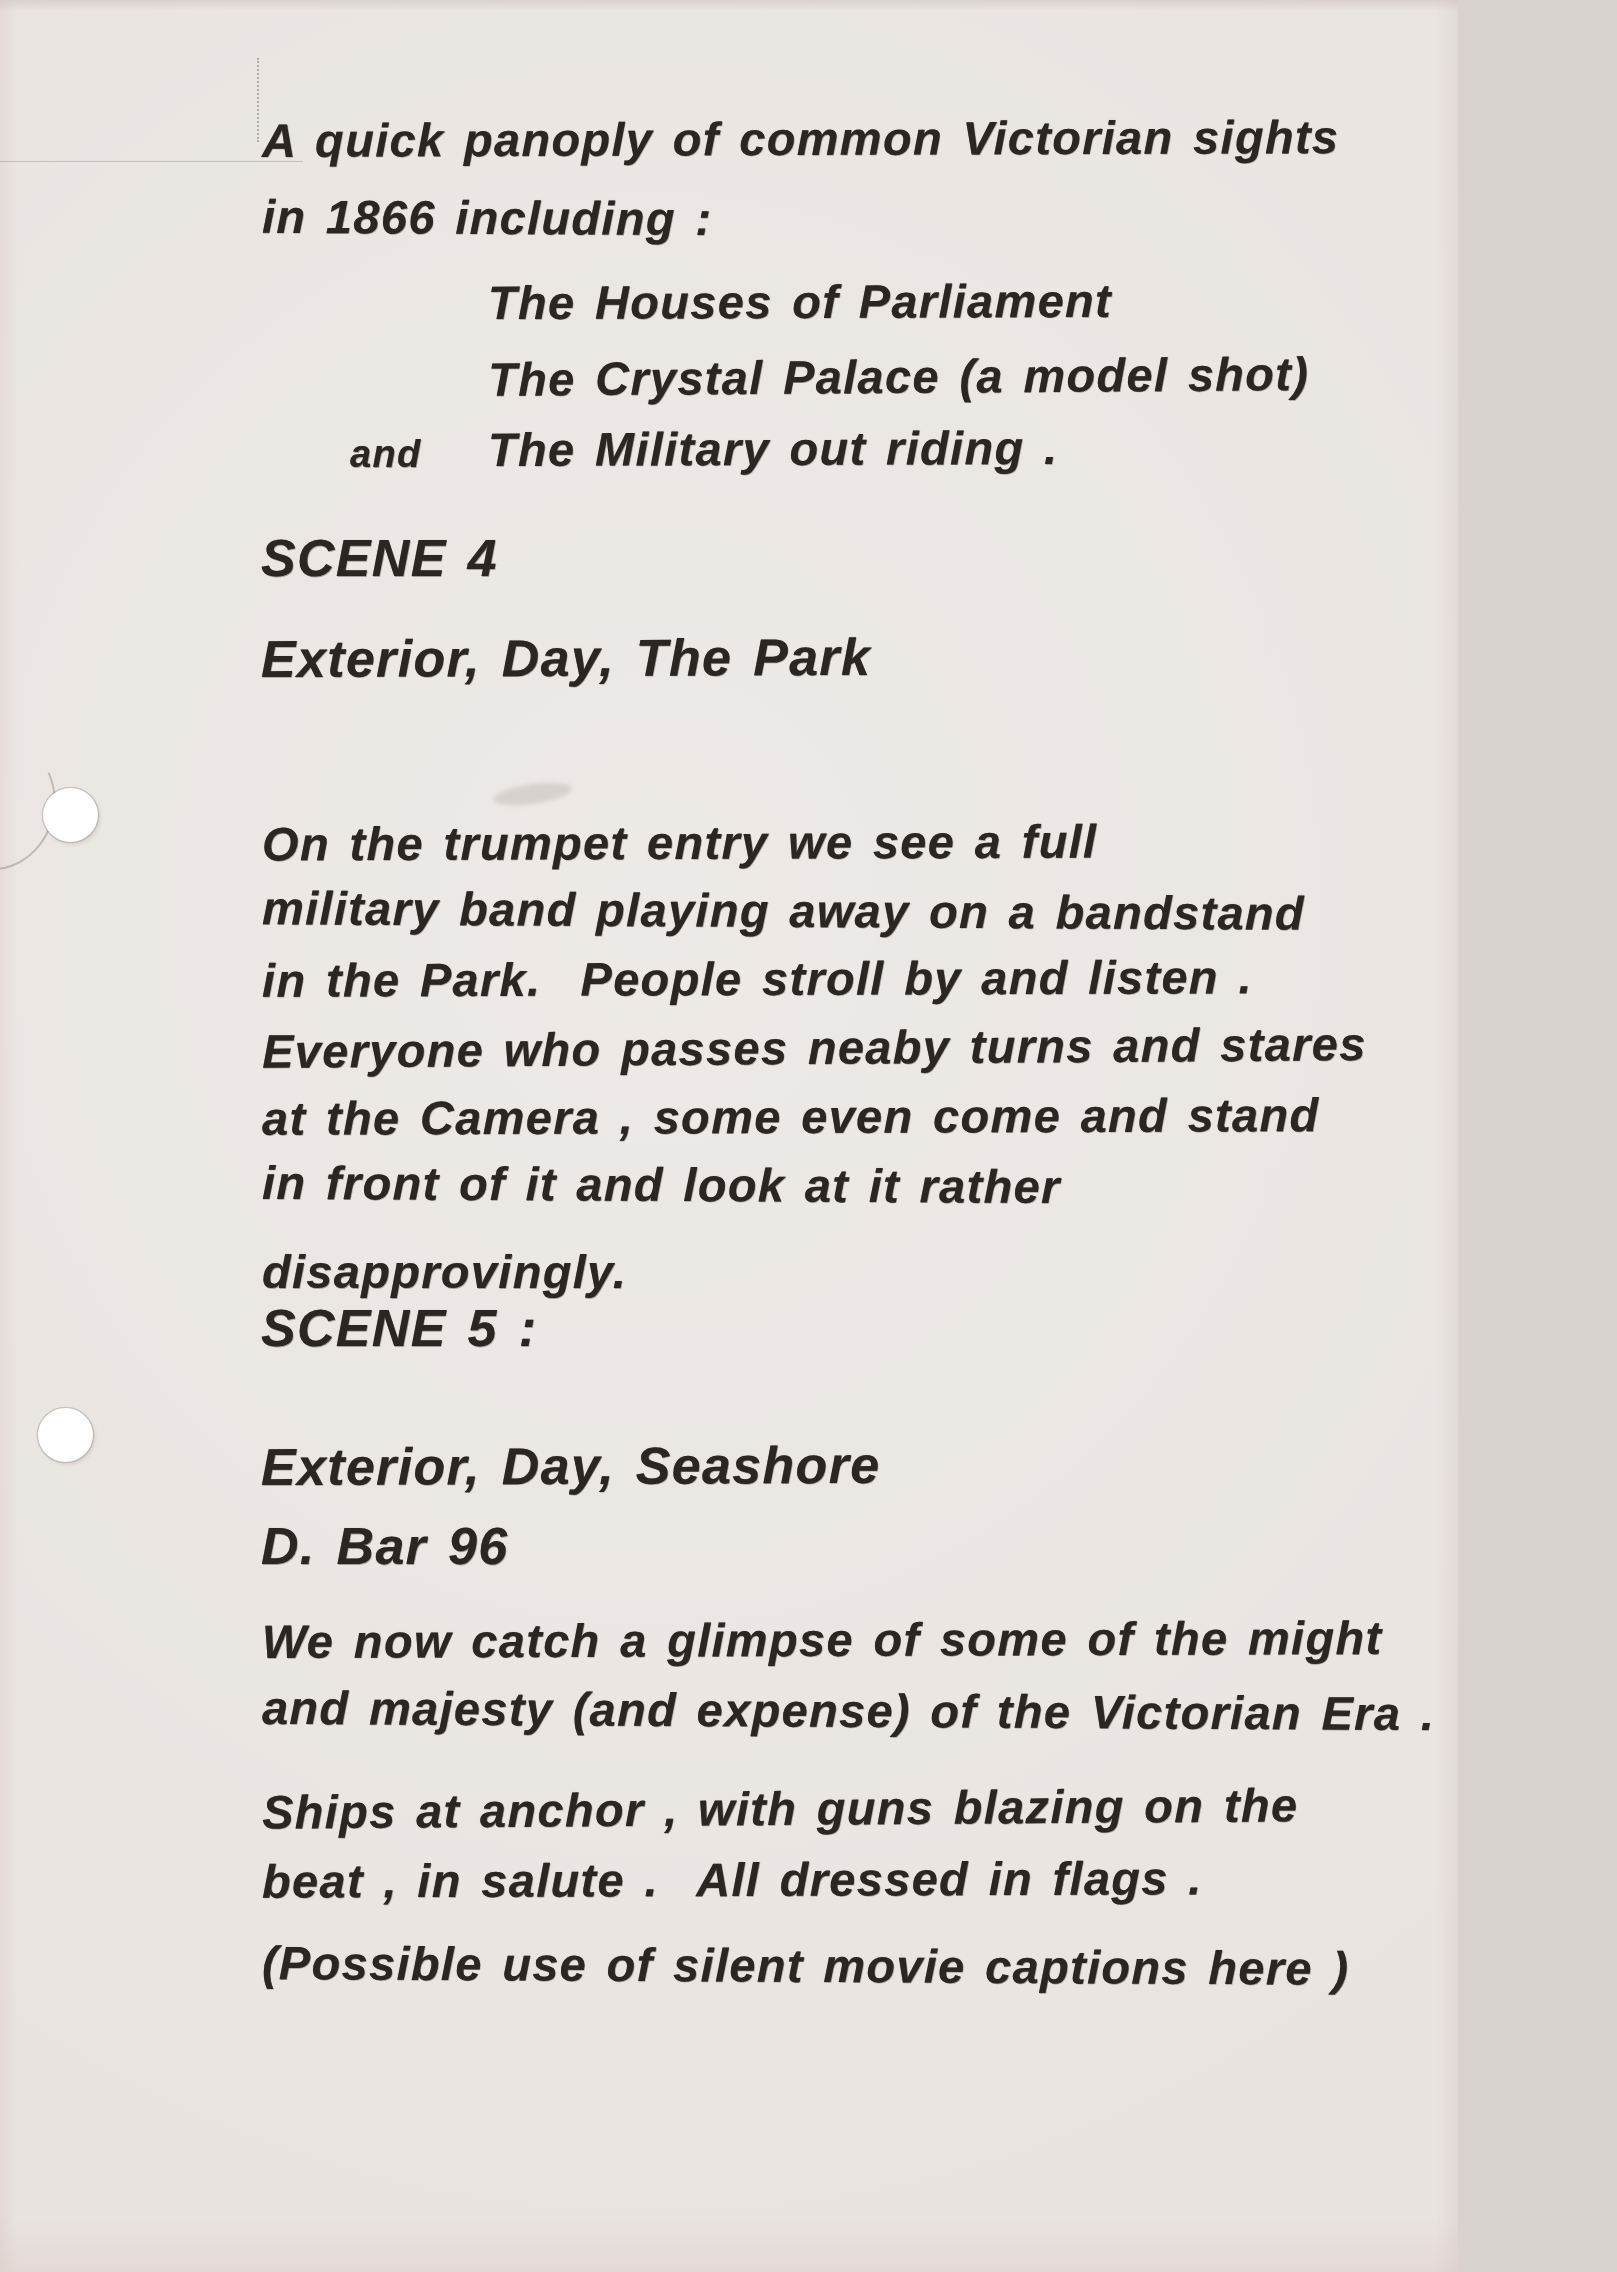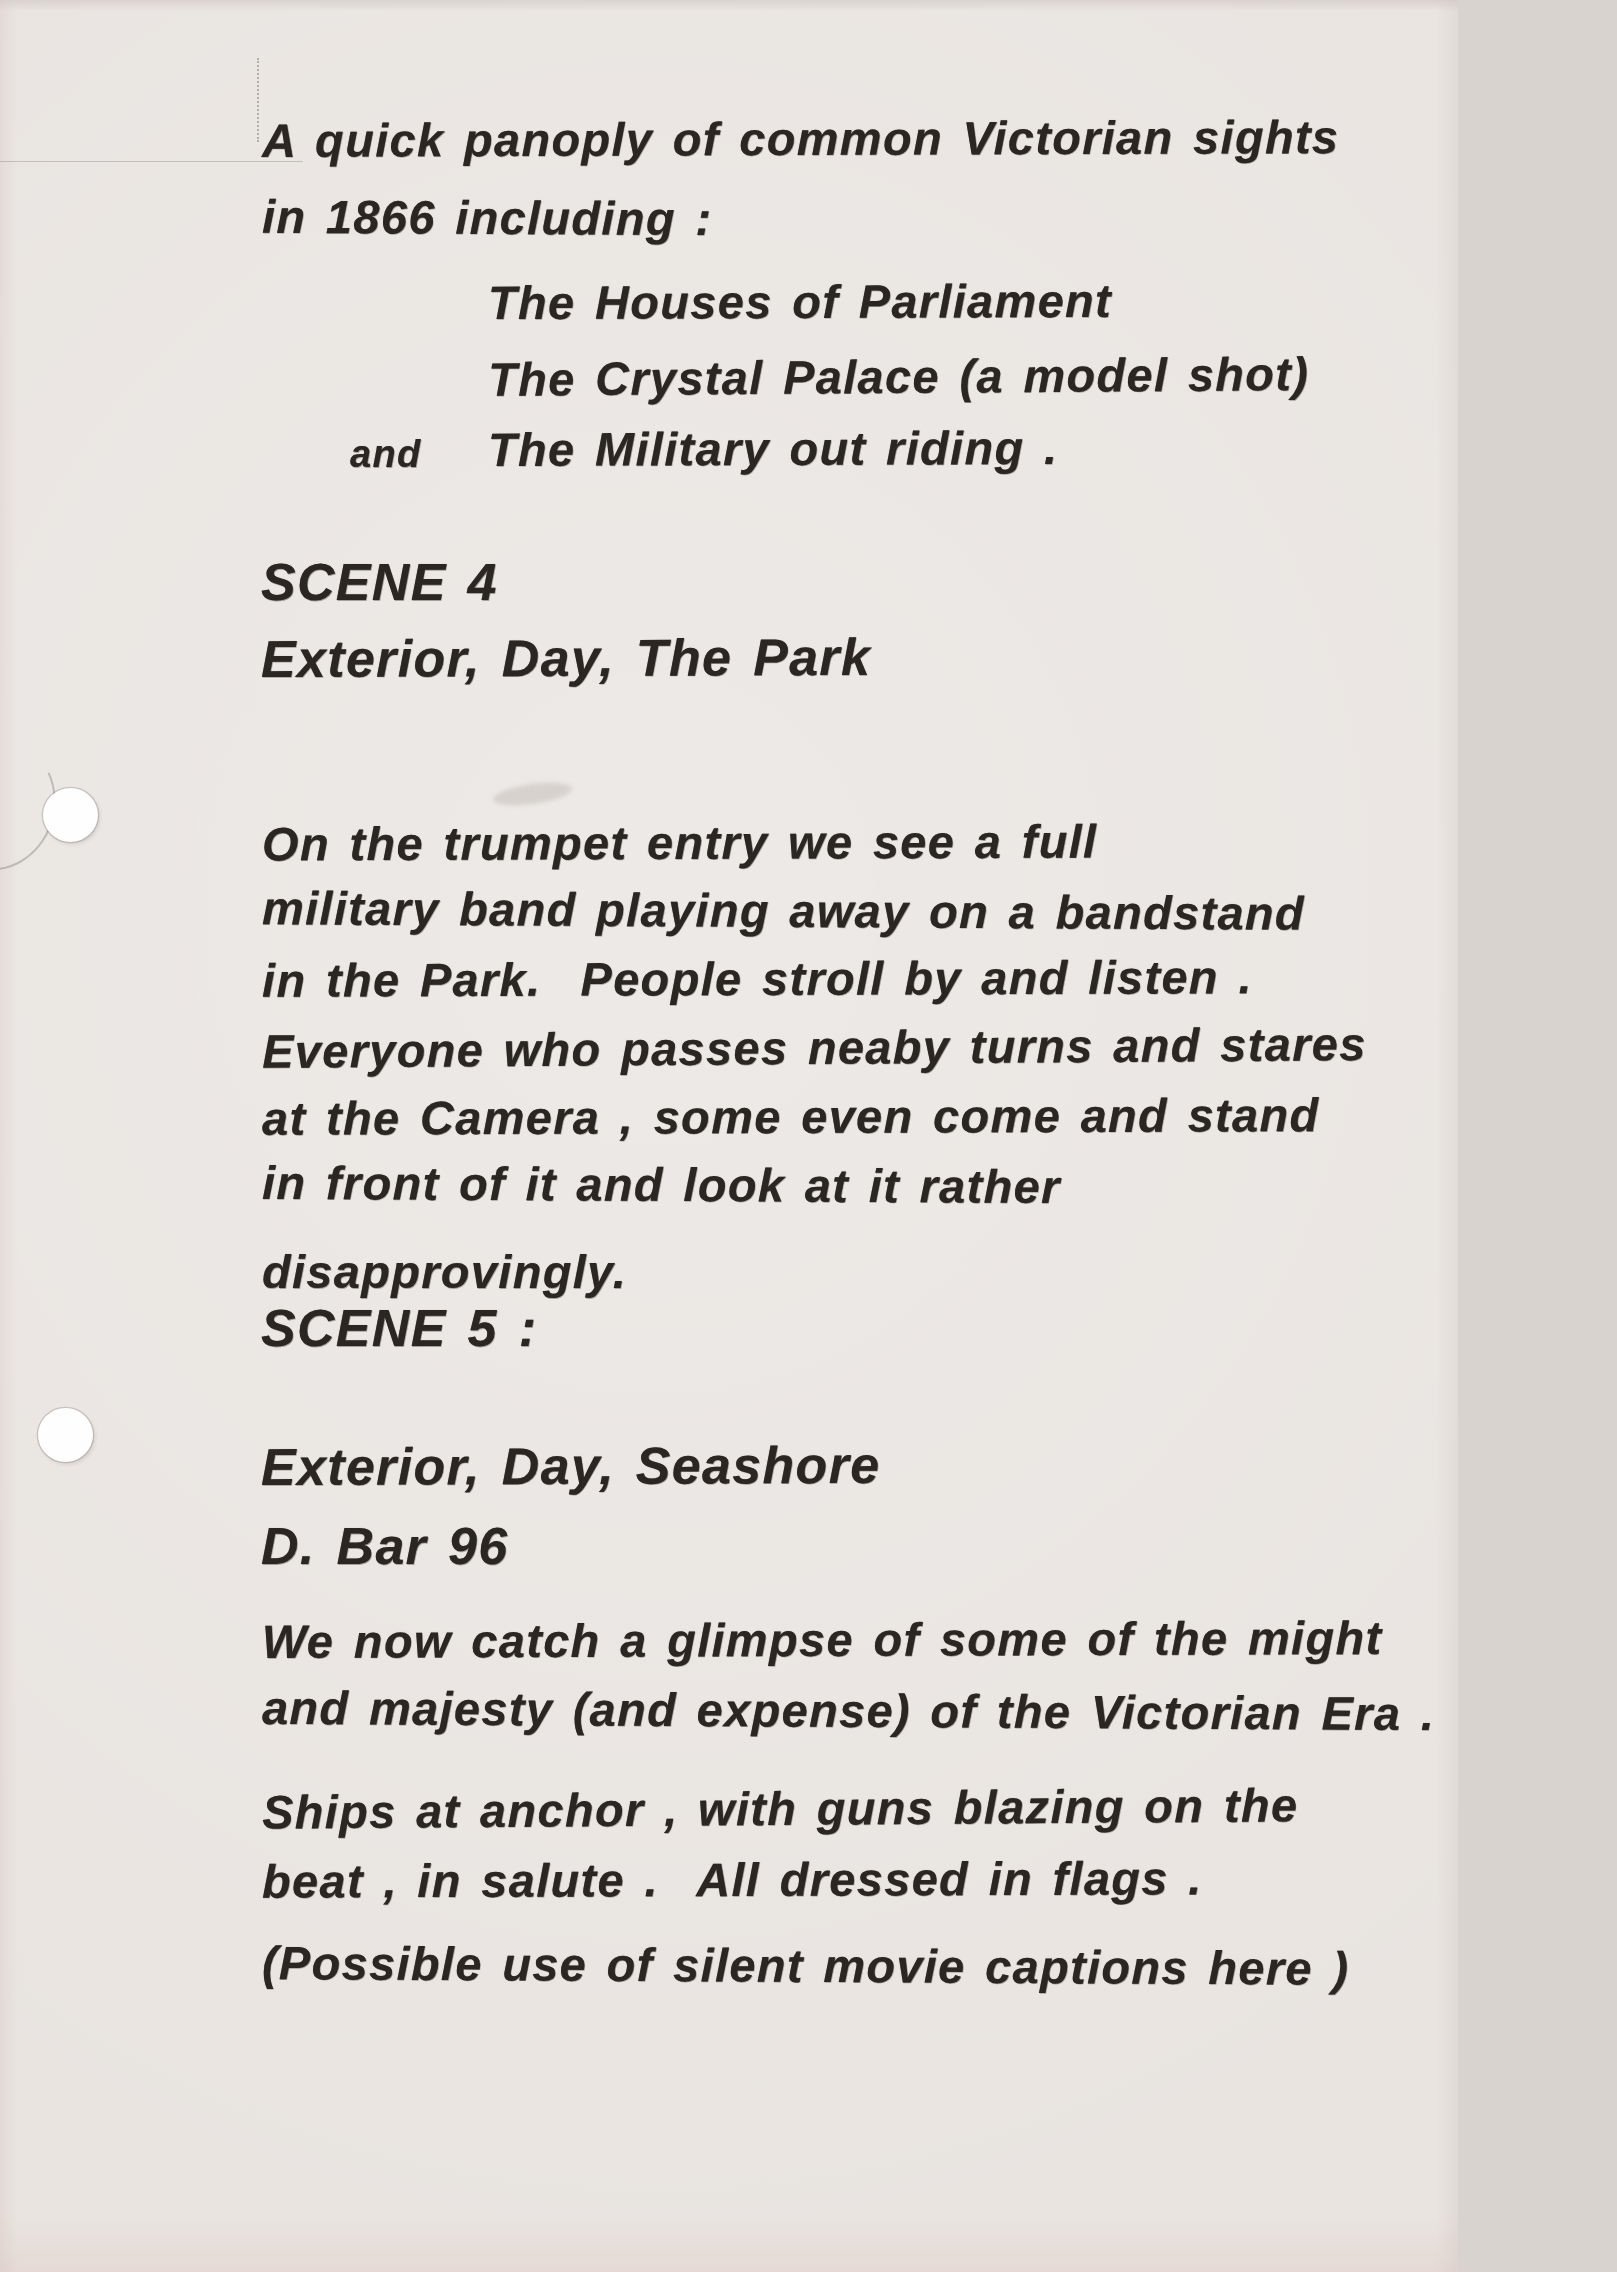--- a/index.html
+++ b/index.html
@@ -106,21 +106,21 @@
   <div class="crease"></div>
   <div class="smudge"></div>
 
   <div class="hw body-size r-c" style="left:262px;top:115px;">A quick panoply of common Victorian sights</div>
   <div class="hw body-size r-b" style="left:262px;top:194px;">in 1866 including :</div>
   <div class="hw body-size r-c" style="left:488px;top:278px;">The Houses of Parliament</div>
   <div class="hw body-size r-a" style="left:488px;top:353px;">The Crystal Palace (a model shot)</div>
   <div class="hw and-size" style="left:350px;top:435px;">and</div>
   <div class="hw body-size r-c" style="left:488px;top:425px;">The Military out riding .</div>
 
-  <div class="hw head-size" style="left:261px;top:556px;">SCENE 4</div>
+  <div class="hw head-size" style="left:261px;top:532px;">SCENE 4</div>
   <div class="hw head-size r-c" style="left:261px;top:632px;">Exterior, Day, The Park</div>
 
   <div class="hw body-size r-c" style="left:262px;top:819px;">On the trumpet entry we see a full</div>
   <div class="hw body-size r-b" style="left:262px;top:887px;">military band playing away on a bandstand</div>
   <div class="hw body-size r-c" style="left:262px;top:955px;">in the Park.  People stroll by and listen .</div>
   <div class="hw body-size r-a" style="left:262px;top:1024px;">Everyone who passes neaby turns and stares</div>
   <div class="hw body-size r-c" style="left:262px;top:1093px;">at the Camera , some even come and stand</div>
   <div class="hw body-size r-b" style="left:262px;top:1161px;">in front of it and look at it rather</div>
   <div class="hw body-size" style="left:262px;top:1248px;">disapprovingly.</div>
 

